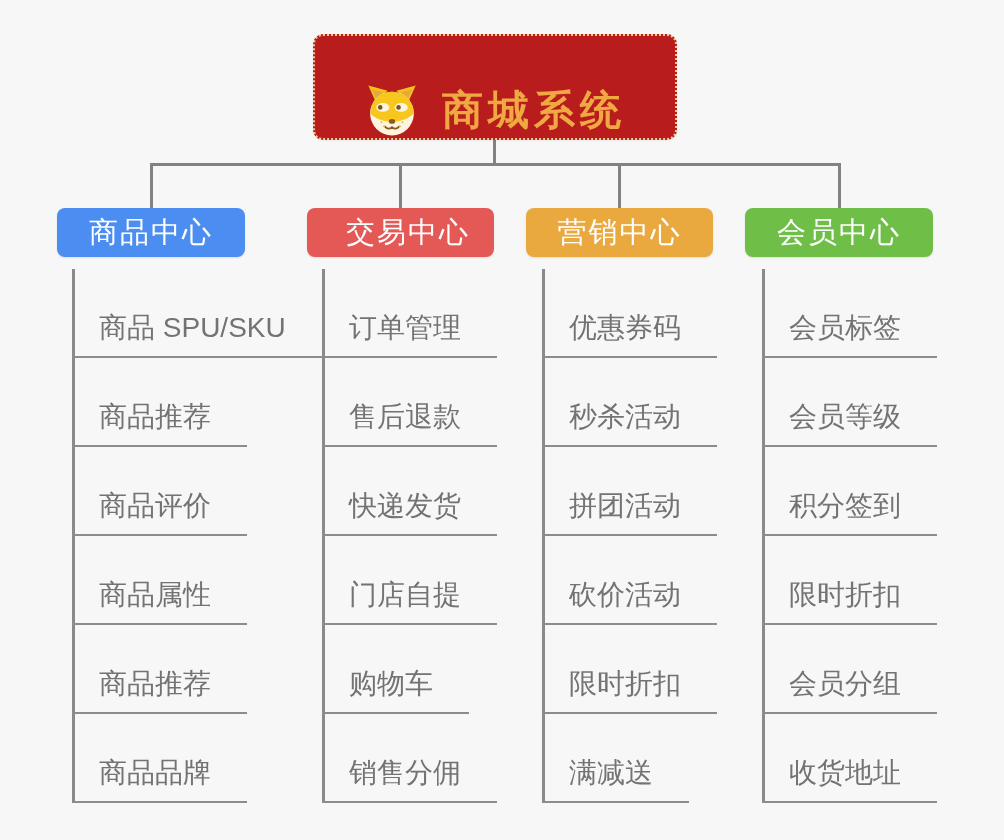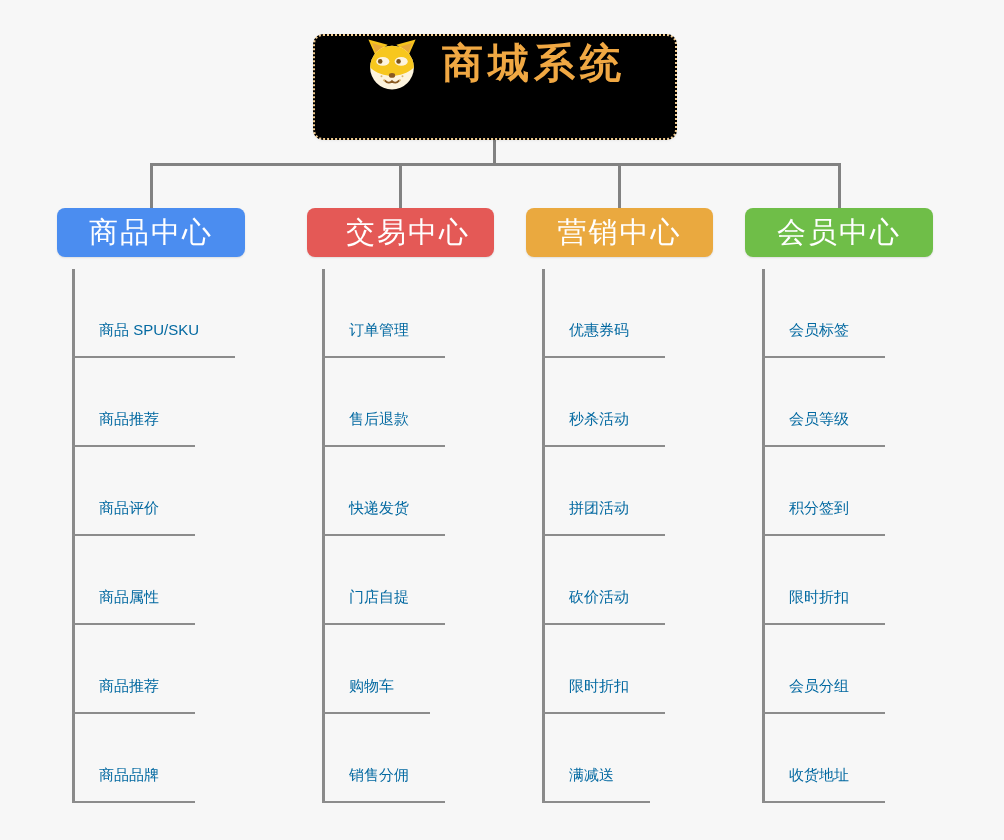--- a/index.html
+++ b/index.html
@@ -29,25 +29,25 @@
   .trunk-0 { left: 72px; }
   .trunk-1 { left: 322px; }
   .trunk-2 { left: 542px; }
   .trunk-3 { left: 762px; }
 
   
   .root-node {
     position: absolute;
     left: 313px; top: 34px;
     width: 364px; height: 106px;
-    background: #000000;
+    background: #b91c1c;
     border: 2px dotted #f2cd92;
     border-radius: 10px;
     display: flex;
-    align-items: flex-start;
+    align-items: flex-end;
     justify-content: center;
     gap: 22px;
     box-shadow: 0 1px 3px rgba(0,0,0,0.05);
   }
   .root-title {
     font-size: 41px;
     font-weight: 600;
     letter-spacing: 5px;
     color: #f0a843;
     white-space: nowrap;
@@ -78,23 +78,23 @@
   
   .col { position: absolute; top: 269px; }
   .col-0 { left: 72px; }
   .col-1 { left: 322px; }
   .col-2 { left: 542px; }
   .col-3 { left: 762px; }
   .row { height: 89px; display: flex; align-items: flex-end; }
   .leaf {
     display: inline-block;
     border-bottom: 2px solid #8c8c8c;
-    padding: 0 36px 16px 27px;
-    font-size: 15px;
-    color: #0369a1;
+    padding: 0 36px 9px 27px;
+    font-size: 28px;
+    color: #737373;
     white-space: nowrap;
   }
 </style>
 </head>
 <body>
 
 <div class="canvas">
 
   <div class="conn root-stem"></div>
   <div class="conn bus"></div>

